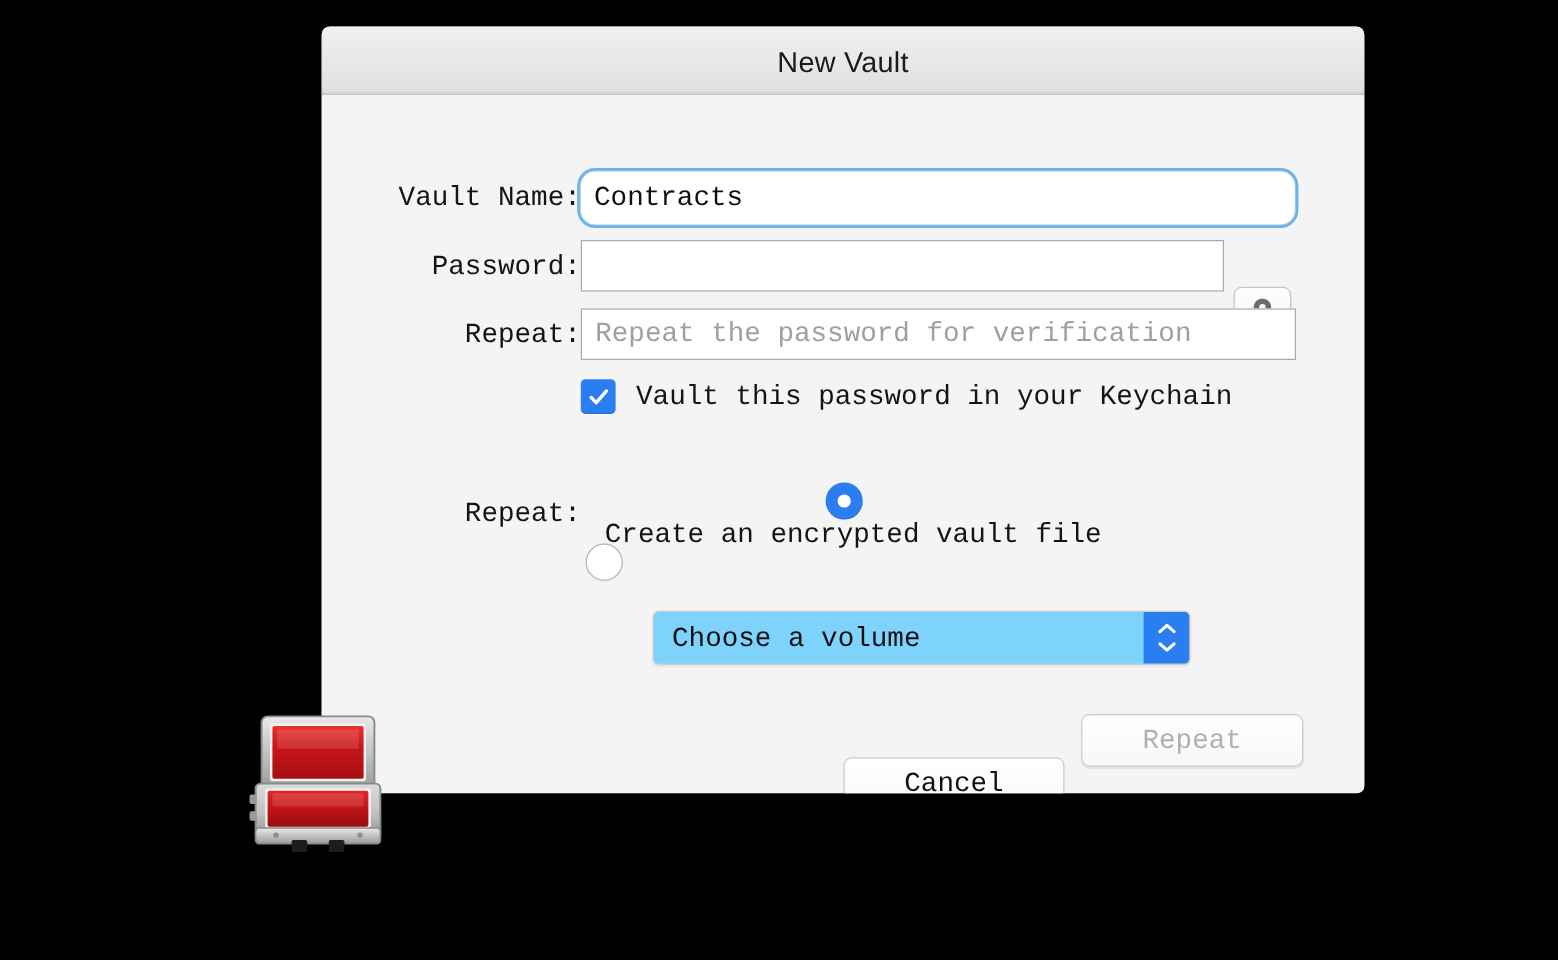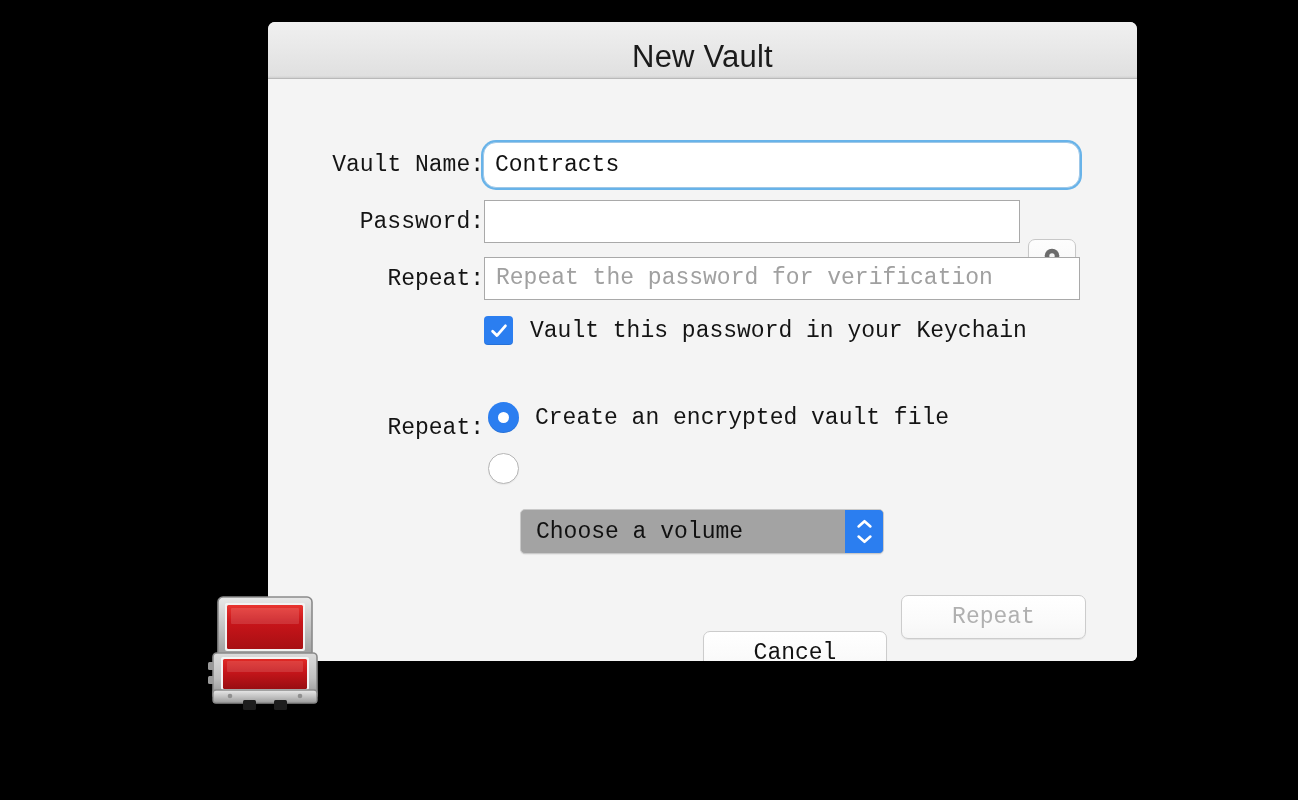--- a/index.html
+++ b/index.html
@@ -37,21 +37,21 @@
     width: 100%;
     height: 57px;
     background: linear-gradient(to bottom, #f0f0f0 0%, #e8e8e8 50%, #e0e0e0 96%, #cfcfcf 100%);
     border-bottom: 1px solid #b9b9b9;
   }
   .titlebar-text {
     position: absolute;
     left: 0; right: 0;
     top: 17px;
     text-align: center;
-    font-size: 31px;
+    font-size: 24px;
     color: #1b1b1b;
     letter-spacing: 0.2px;
   }
 
   .body {
     position: absolute;
     left: 0;
     top: 58px;
     width: 100%;
     bottom: 0;
@@ -133,21 +133,21 @@
     white-space: nowrap;
   }
 
   
   .radio-row {
     position: absolute;
     display: flex;
     align-items: center;
     cursor: pointer;
   }
-  #radio-row-0 { left: 220px; top: 322px; }
+  #radio-row-0 { left: 220px; top: 322px; flex-direction: column; }
   #radio-row-1 { left: 220px; top: 373px; }
   .radio {
     width: 31px; height: 31px;
     border-radius: 50%;
     flex: none;
     display: flex; align-items: center; justify-content: center;
   }
   .radio.on {
     background: #2b7ef0;
     box-shadow: inset 0 -1px 0 rgba(0,0,0,0.10);
@@ -166,23 +166,23 @@
   .radio-label {
     margin-left: 16px;
     font-size: 23px;
     color: #141414;
     white-space: nowrap;
   }
 
   
   #volume-select {
     position: absolute;
-    left: 252px; top: 429px;
-    width: 364px; height: 45px;
-    background: #a3a3a3;
+    left: 276px; top: 429px;
+    width: 448px; height: 45px;
+    background: #7dd3fc;
     border: 1px solid #c9c9c9;
     border-radius: 5px;
     box-shadow: 0 1px 1px rgba(0,0,0,0.06);
     display: flex; align-items: center;
     cursor: pointer;
   }
   #volume-select .sel-text {
     flex: 1;
     padding-left: 15px;
     font-size: 23px;

